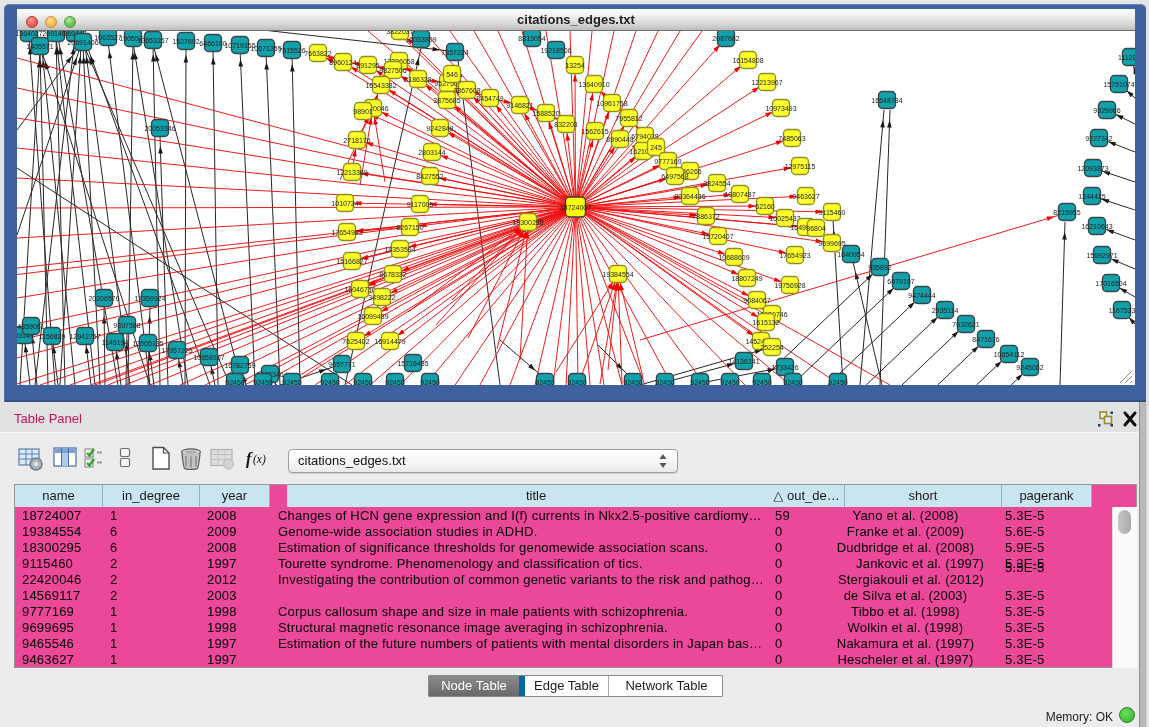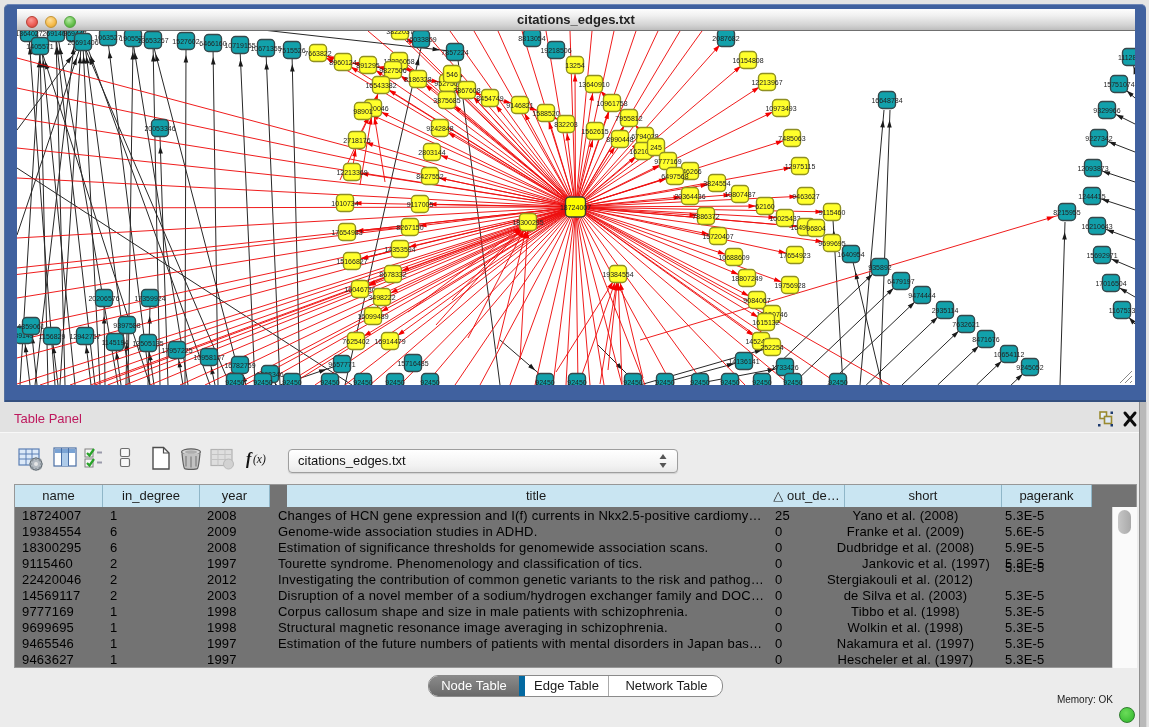--- a/index.html
+++ b/index.html
@@ -3,26 +3,26 @@
 *{margin:0;padding:0;box-sizing:border-box}
 body{width:1149px;height:727px;background:#e4e4e4;font-family:"Liberation Sans",sans-serif;position:relative;overflow:hidden}
 #frame{position:absolute;left:4px;top:4px;width:1142px;height:398px;background:#40619f;border-top:1px solid #6d86b6;border-left:1px solid #56719f;box-shadow:inset 0 -2px 0 #34507f;border-radius:5px 5px 0 0}
 #titlebar{position:absolute;left:17px;top:9px;width:1118px;height:22px;background:linear-gradient(#fdfdfd,#f1f1f1 30%,#d4d4d4 75%,#bdbdbd);border-bottom:1px solid #707070}
 #titlebar .t{position:absolute;left:0;right:0;top:3px;text-align:center;font-size:13px;font-weight:bold;color:#222}
 .tl{position:absolute;top:16px;width:12px;height:12px;border-radius:50%}
 #canvas{position:absolute;left:17px;top:31px;width:1118px;height:354px;background:#fff;overflow:hidden}
 #panel{position:absolute;left:0;top:402px;width:1141px;height:325px;background:#ececec}#ptstrip{position:absolute;left:0;top:402px;width:1141px;height:31px;background:#e2e2e2;border-bottom:1px solid #f8f8f8}
 #ptitle{position:absolute;left:14px;top:411px;font-size:13px;color:#be185d}
 #combo{position:absolute;left:288px;top:449px;width:390px;height:24px;background:linear-gradient(#ffffff,#f2f2f2 70%,#e8e8e8);border:1px solid #9e9e9e;border-radius:4px;font-size:13px;color:#111;line-height:22px;padding-left:9px;box-shadow:0 1px 1px rgba(0,0,0,.12)}
-#tbl{position:absolute;left:14px;top:484px;width:1123px;height:184px;background:#737373;border:1px solid #979797}
+#tbl{position:absolute;left:14px;top:484px;width:1123px;height:184px;background:#ec4899;border:1px solid #979797}
 .hc{position:absolute;top:0;height:22px;background:#c9e5f2;border-right:1px solid #8fb6c8;font-size:13px;color:#1a1a1a;text-align:center;line-height:22px}
 .cell{position:absolute;height:16px;font-size:13px;letter-spacing:0.2px;color:#000;line-height:16px;white-space:nowrap;overflow:hidden;text-overflow:ellipsis}
-#tabs{position:absolute;left:428px;top:675px;width:295px;height:22px;background:#fff;border:1px solid #8a8a8a;border-radius:10px;overflow:hidden}
+#tabs{position:absolute;left:428px;top:675px;width:295px;height:22px;background:#fff;border:1px solid #8a8a8a;border-radius:1px;overflow:hidden}
 .seg{position:absolute;top:0;height:22px;font-size:13px;text-align:center;line-height:20px;color:#1a1a1a}
-#mem{position:absolute;right:36px;top:694px;font-size:10px;color:#222}
+#mem{position:absolute;right:36px;top:710px;font-size:12px;color:#222}
 #memdot{position:absolute;left:1119px;top:707px;width:16px;height:16px;border-radius:50%;background:radial-gradient(circle at 42% 35%,#6bdc59,#2eb52b);border:1.5px solid #2f7d2e}
 #rgut{position:absolute;left:1139px;top:402px;width:8px;height:325px;background:#b9b9b9;border-left:1px solid #8f8f8f;border-right:1px solid #d6d6d6}
 </style></head><body>
 <div id="frame"></div>
 <div id="titlebar">
     <span class="t">citations_edges.txt</span>
   </div>
 <div class="tl" style="left:26px;background:radial-gradient(circle at 40% 32%,#fb9a95,#ee5f57 55%,#c33c34);border:1px solid #b73d32"></div>
 <div class="tl" style="left:45px;background:radial-gradient(circle at 40% 32%,#fddf9c,#f6bd4f 55%,#d79a28);border:1px solid #c39334"></div>
 <div class="tl" style="left:64px;background:radial-gradient(circle at 40% 32%,#b6e9a4,#6ac351 55%,#3f9e2f);border:1px solid #53a340"></div>
@@ -383,21 +383,21 @@
     <div class="hc" style="left:88px;width:97px">in_degree</div>
     <div class="hc" style="left:185px;width:70px">year</div>
     <div class="hc" style="left:272px;width:499px">title</div>
     <div class="hc" style="left:754px;width:76px">△ out_de…</div>
     <div class="hc" style="left:830px;width:157px">short</div>
     <div class="hc" style="left:987px;width:90px">pagerank</div>
     <div class="cell" style="left:7px;top:23px;width:78px">18724007</div>
     <div class="cell" style="left:95px;top:23px;width:87px">1</div>
     <div class="cell" style="left:192px;top:23px;width:60px">2008</div>
     <div class="cell" style="left:263px;top:23px;width:489px">Changes of HCN gene expression and I(f) currents in Nkx2.5-positive cardiomyoc…</div>
-    <div class="cell" style="left:760px;top:23px;width:66px">25</div>
+    <div class="cell" style="left:760px;top:23px;width:66px">59</div>
     <div class="cell" style="left:812px;top:23px;width:157px;text-align:center">Yano et al. (2008)</div>
     <div class="cell" style="left:990px;top:23px;width:80px">5.3E-5</div>
     <div class="cell" style="left:7px;top:39px;width:78px">19384554</div>
     <div class="cell" style="left:95px;top:39px;width:87px">6</div>
     <div class="cell" style="left:192px;top:39px;width:60px">2009</div>
     <div class="cell" style="left:263px;top:39px;width:489px">Genome-wide association studies in ADHD.</div>
     <div class="cell" style="left:760px;top:39px;width:66px">0</div>
     <div class="cell" style="left:812px;top:39px;width:157px;text-align:center">Franke et al. (2009)</div>
     <div class="cell" style="left:990px;top:39px;width:80px">5.6E-5</div>
     <div class="cell" style="left:7px;top:55px;width:78px">18300295</div>
@@ -405,33 +405,32 @@
     <div class="cell" style="left:192px;top:55px;width:60px">2008</div>
     <div class="cell" style="left:263px;top:55px;width:489px">Estimation of significance thresholds for genomewide association scans.</div>
     <div class="cell" style="left:760px;top:55px;width:66px">0</div>
     <div class="cell" style="left:812px;top:55px;width:157px;text-align:center">Dudbridge et al. (2008)</div>
     <div class="cell" style="left:990px;top:55px;width:80px">5.9E-5</div>
     <div class="cell" style="left:7px;top:71px;width:78px">9115460</div>
     <div class="cell" style="left:95px;top:71px;width:87px">2</div>
     <div class="cell" style="left:192px;top:71px;width:60px">1997</div>
     <div class="cell" style="left:263px;top:71px;width:489px">Tourette syndrome. Phenomenology and classification of tics.</div>
     <div class="cell" style="left:760px;top:71px;width:66px">0</div>
-    <div class="cell" style="left:847px;top:71px;width:157px;text-align:left">Jankovic et al. (1997)</div>
+    <div class="cell" style="left:812px;top:71px;width:157px;text-align:right">Jankovic et al. (1997)</div>
     <div class="cell" style="left:990px;top:71px;width:80px">5.3E-5</div>
     <div class="cell" style="left:7px;top:87px;width:78px">22420046</div>
     <div class="cell" style="left:95px;top:87px;width:87px">2</div>
     <div class="cell" style="left:192px;top:87px;width:60px">2012</div>
     <div class="cell" style="left:263px;top:87px;width:489px">Investigating the contribution of common genetic variants to the risk and pathogen…</div>
     <div class="cell" style="left:760px;top:87px;width:66px">0</div>
-    <div class="cell" style="left:812px;top:87px;width:157px;text-align:left">Stergiakouli et al. (2012)</div>
+    <div class="cell" style="left:812px;top:87px;width:157px;text-align:right">Stergiakouli et al. (2012)</div>
     <div class="cell" style="left:990px;top:75px;width:80px">5.5E-5</div>
     <div class="cell" style="left:7px;top:103px;width:78px">14569117</div>
     <div class="cell" style="left:95px;top:103px;width:87px">2</div>
     <div class="cell" style="left:192px;top:103px;width:60px">2003</div>
-    <div class="cell" style="left:263px;top:103px;width:489px">Disruption of a novel member of a sodium/hydrogen exchanger family and DOCK…</div>
     <div class="cell" style="left:760px;top:103px;width:66px">0</div>
     <div class="cell" style="left:812px;top:103px;width:157px;text-align:center">de Silva et al. (2003)</div>
     <div class="cell" style="left:990px;top:103px;width:80px">5.3E-5</div>
     <div class="cell" style="left:7px;top:119px;width:78px">9777169</div>
     <div class="cell" style="left:95px;top:119px;width:87px">1</div>
     <div class="cell" style="left:192px;top:119px;width:60px">1998</div>
     <div class="cell" style="left:263px;top:119px;width:489px">Corpus callosum shape and size in male patients with schizophrenia.</div>
     <div class="cell" style="left:760px;top:119px;width:66px">0</div>
     <div class="cell" style="left:812px;top:119px;width:157px;text-align:center">Tibbo et al. (1998)</div>
     <div class="cell" style="left:990px;top:119px;width:80px">5.3E-5</div>

